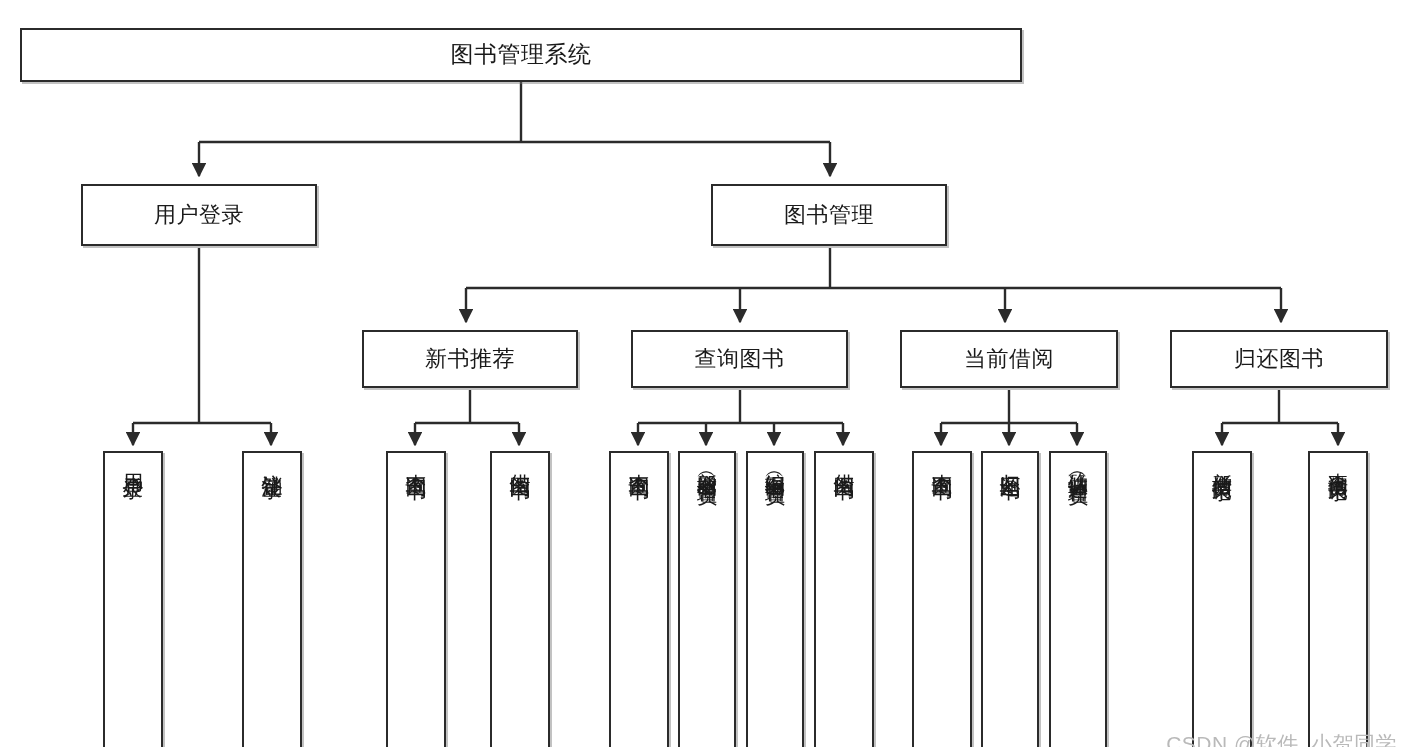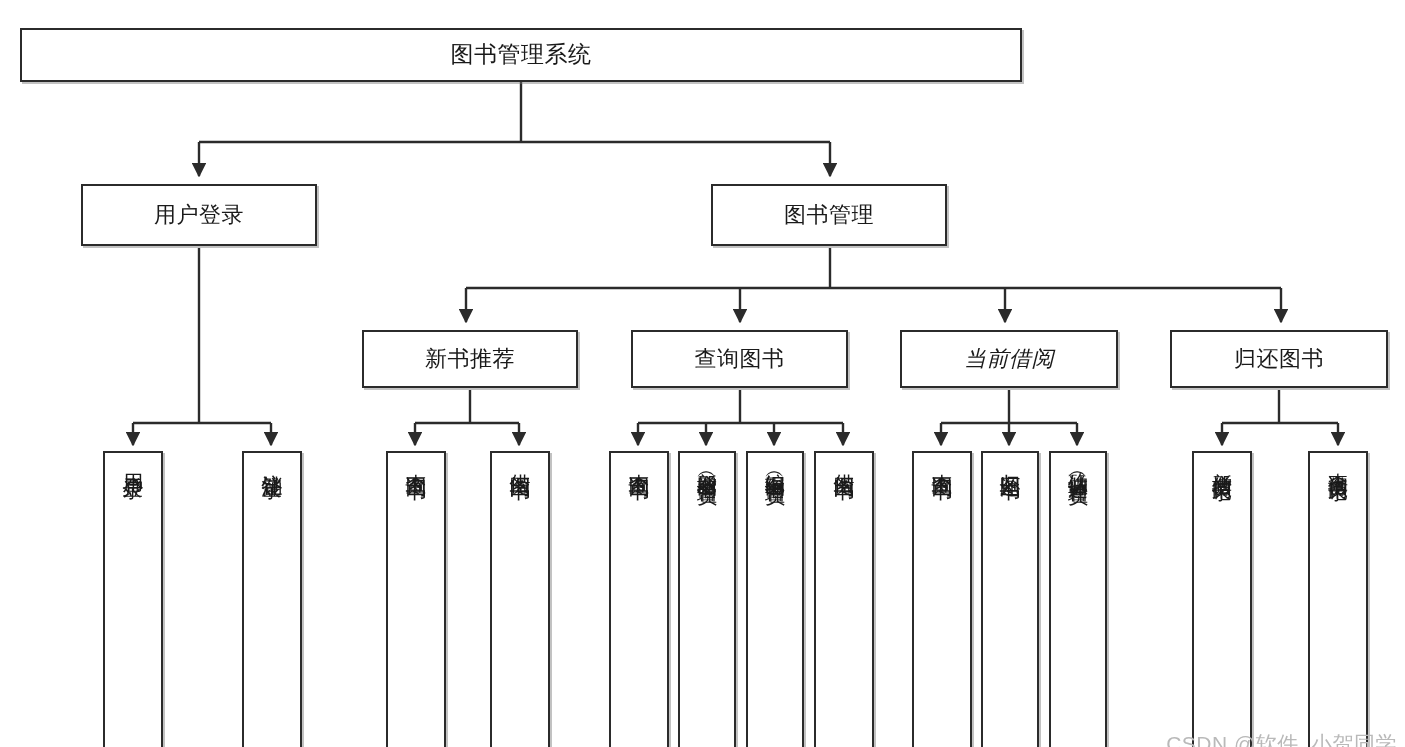--- a/index.html
+++ b/index.html
@@ -143,21 +143,21 @@
   </div>
 
   <div class="node h" style="left:362px; top:316px; width:216px; height:58px;justify-content:center;">
     <span class="label">新书推荐</span>
   </div>
 
   <div class="node h" style="left:631px; top:316px; width:217px; height:58px;">
     <span class="label">查询图书</span>
   </div>
 
-  <div class="node h" style="left:900px; top:316px; width:218px; height:58px;font-style:italic;">
+  <div class="node h" style="left:900px; top:316px; width:218px; height:58px;">
     <span class="label">当前借阅</span>
   </div>
 
   <div class="node h" style="left:1170px; top:316px; width:218px; height:58px;">
     <span class="label">归还图书</span>
   </div>
 
   <div class="node v" style="left:103px; top:437px; width:60px; height:299px;">
     <span class="label">用户登录</span>
   </div>

